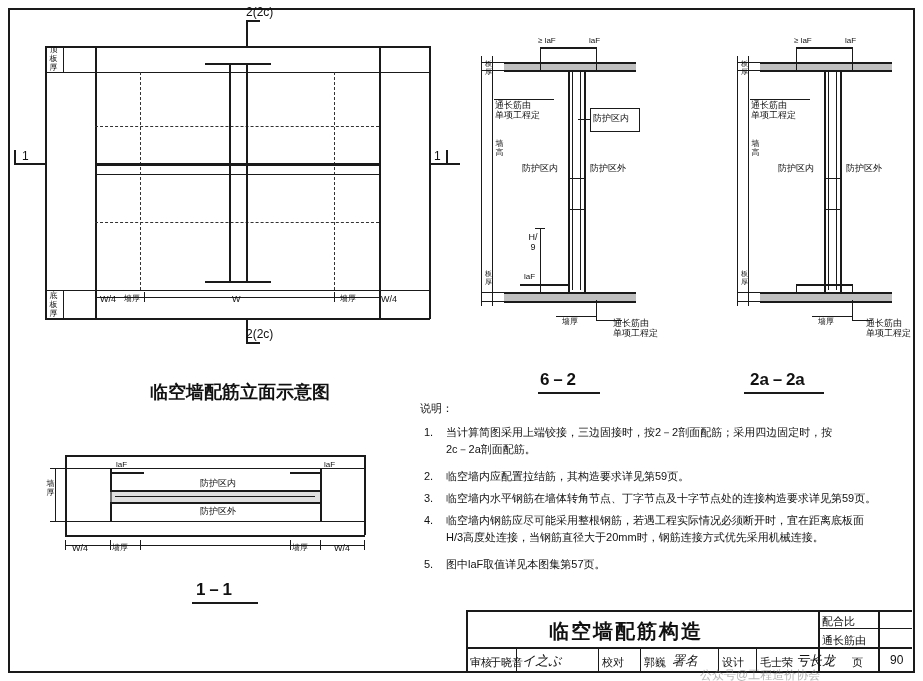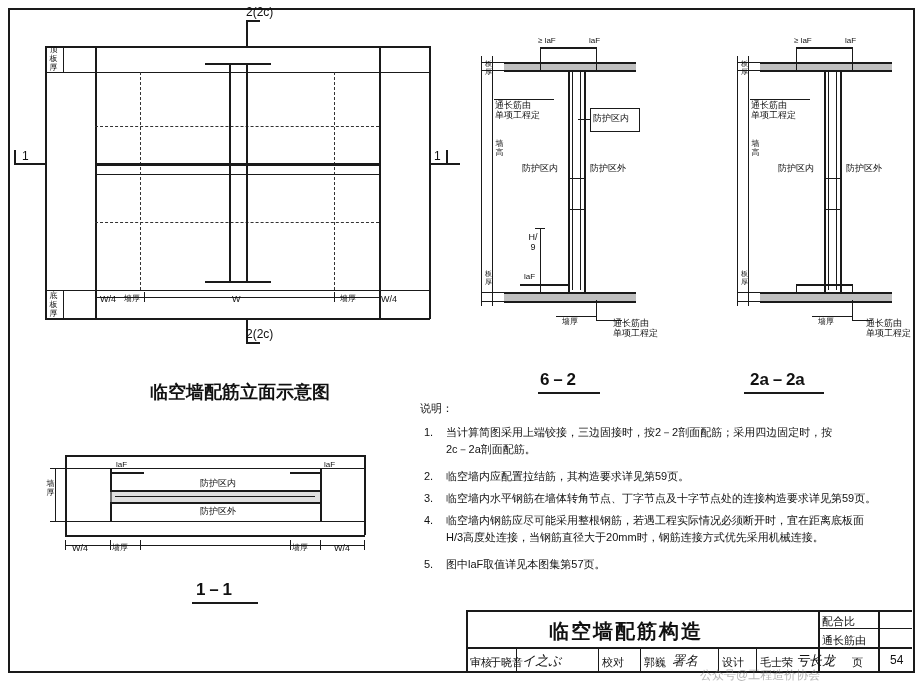--- a/index.html
+++ b/index.html
@@ -325,18 +325,18 @@
 
     <div class="cellhdr" style="left:602px;top:655px;">校对</div>
     <div class="cellhdr" style="left:644px;top:655px;">郭巍</div>
     <div class="cellhdr" style="left:672px;top:652px;font-size:13px;font-style:italic;">署名</div>
 
     <div class="cellhdr" style="left:722px;top:655px;">设计</div>
     <div class="cellhdr" style="left:760px;top:655px;">毛士荣</div>
     <div class="cellhdr" style="left:796px;top:652px;font-size:13px;font-style:italic;">亏长龙</div>
 
     <div class="cellhdr" style="left:852px;top:655px;">页</div>
-    <div class="cellhdr" style="left:890px;top:653px;font-size:12px;">54</div>
+    <div class="cellhdr" style="left:890px;top:653px;font-size:12px;">90</div>
   </div>
 
   <div class="wm" style="left:700px;top:648px;margin-top:19px;">公众号@工程造价协会</div>
 
 </div>
 
 </body></html>

